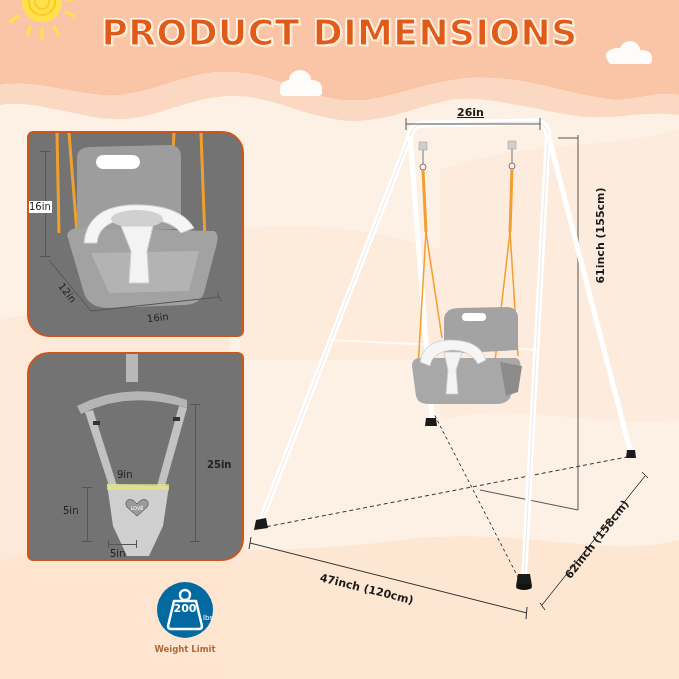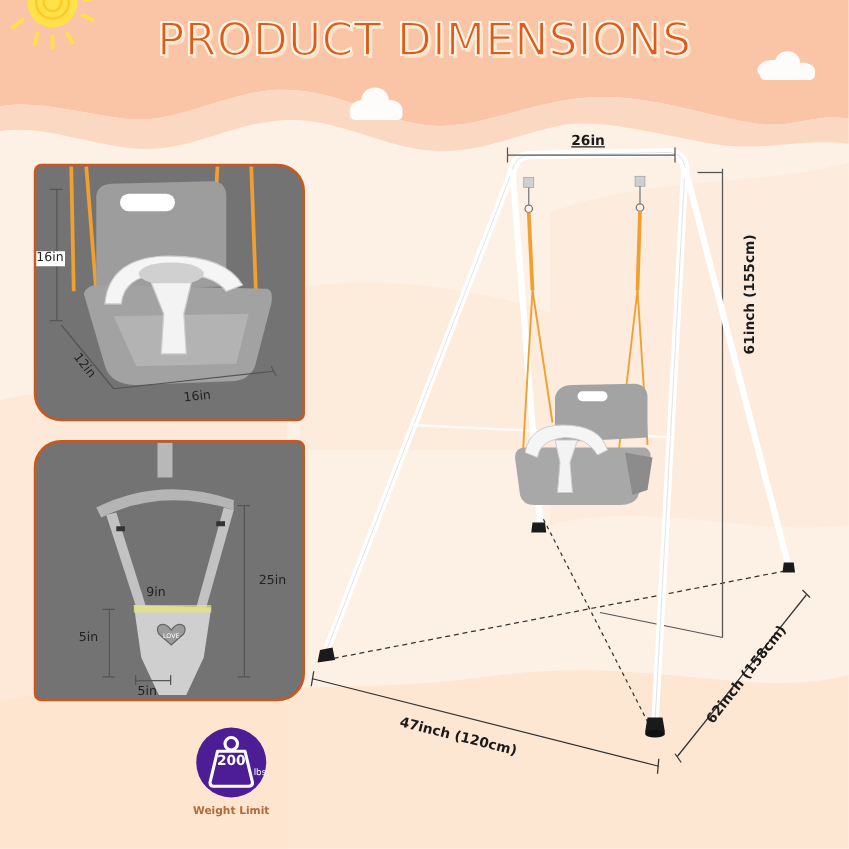--- a/index.html
+++ b/index.html
@@ -6,40 +6,40 @@
   html, body { width: 679px; height: 679px; overflow: hidden; }
   body {
     position: relative;
     background: #fdf3ea;
     font-family: "DejaVu Sans", "Liberation Sans", sans-serif;
   }
   .stage { position: absolute; inset: 0; width: 679px; height: 679px; overflow: hidden; }
   .bg-svg { position: absolute; inset: 0; }
   .title {
     position: absolute; left: 0; top: 12px; width: 679px; text-align: center;
-    font-family: "DejaVu Sans", sans-serif; font-weight: normal; font-size: 36px;
+    font-family: "DejaVu Sans", sans-serif; font-weight: bold; font-size: 36px;
     letter-spacing: 0.5px; color: #e05a1a;
     -webkit-text-stroke: 1.2px #fff4e6;
     text-shadow: 0 0 0 #fff, 2px 2px 0 #fbe3c8, -1px -1px 0 #fff3e0, 1px -1px 0 #fff3e0, -1px 1px 0 #fff3e0;
   }
   .panel {
     position: absolute; background: #737373;
     border: 2.5px solid #c9571e; border-radius: 22px 22px 22px 22px;
     overflow: hidden;
   }
   .panel.p1 { left: 27px; top: 131px; width: 217px; height: 206px; border-radius: 6px 22px 6px 22px; }
   .panel.p2 { left: 27px; top: 352px; width: 217px; height: 209px; border-radius: 22px 6px 22px 6px; }
   .dim-label {
     position: absolute; font-family: "DejaVu Sans", sans-serif; font-size: 10px; color: #222;
     white-space: nowrap; line-height: 1;
   }
   .dim-label.big { font-size: 11px; font-weight: bold; color: #1a1a1a; }
   .feature { position: absolute; text-align: center; }
   .feature .circle {
-    width: 56px; height: 56px; border-radius: 50%; background: #4c1d95;
+    width: 56px; height: 56px; border-radius: 50%; background: #0369a1;
     margin: 0 auto; position: relative; display: flex; align-items: center; justify-content: center;
   }
   .feature .caption {
     font-family: "DejaVu Sans", sans-serif; font-size: 8.5px; font-weight: bold; color: #b2683a; margin-top: 6px; white-space: nowrap;
   }
   .abs { position: absolute; }
 </style>
 </head>
 <body>
 
@@ -127,21 +127,21 @@
       <rect x="144" y="63" width="7" height="4" fill="#333"></rect>
       <path d="M78 130 L 140 132 L 134 172 L 120 202 L 98 202 L 84 172 Z" fill="#cfcfcf"></path>
       <rect x="78" y="130" width="62" height="6" fill="#e4e47a" opacity="0.7"></rect>
       <path d="M108 150 C 102 142 94 146 98 153 L 108 162 L 118 153 C 122 146 114 142 108 150 Z" fill="#9b9b9b" stroke="#666" stroke-width="1"></path>
       <text x="108" y="156" font-size="5" text-anchor="middle" fill="#fff" font-family="DejaVu Sans, sans-serif">LOVE</text>
     </svg>
 
     <div class="abs" style="left:166px;top:50px;width:1px;height:137px;background:#555;"></div>
     <div class="abs" style="left:161px;top:50px;width:10px;height:1px;background:#555;"></div>
     <div class="abs" style="left:161px;top:187px;width:10px;height:1px;background:#555;"></div>
-    <div class="dim-label" style="left:178px;top:106px;">25in</div>
+    <div class="dim-label" style="left:178px;top:106px;font-weight:bold;">25in</div>
     <div class="dim-label" style="left:88px;top:116px;">9in</div>
 
     <div class="abs" style="left:58px;top:133px;width:1px;height:54px;background:#555;"></div>
     <div class="abs" style="left:53px;top:133px;width:10px;height:1px;background:#555;"></div>
     <div class="abs" style="left:53px;top:187px;width:10px;height:1px;background:#555;"></div>
     <div class="dim-label" style="left:34px;top:152px;">5in</div>
 
     <div class="abs" style="left:79px;top:190px;width:28px;height:1px;background:#555;"></div>
     <div class="abs" style="left:79px;top:186px;width:1px;height:8px;background:#555;"></div>
     <div class="abs" style="left:107px;top:186px;width:1px;height:8px;background:#555;"></div>

